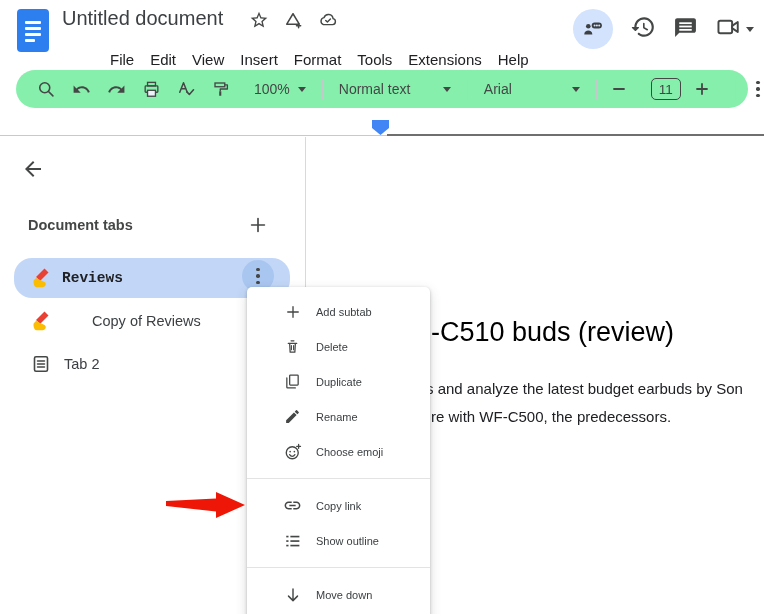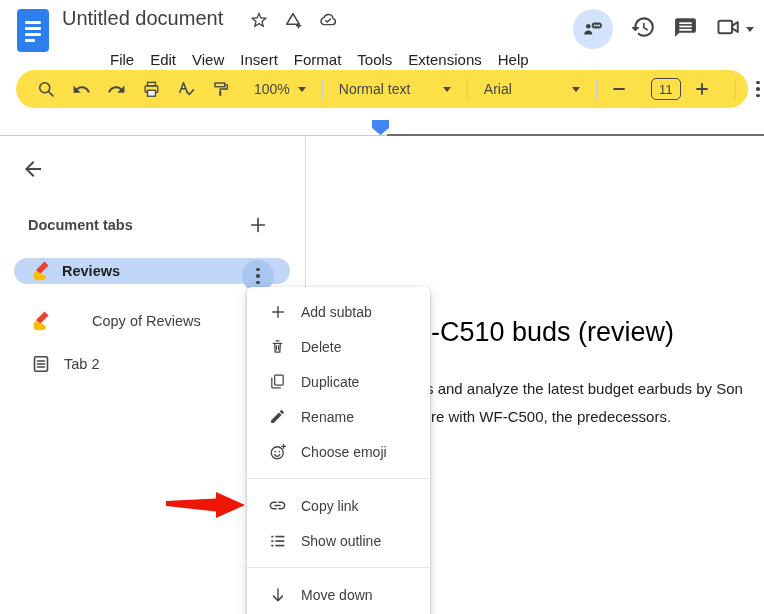--- a/index.html
+++ b/index.html
@@ -12,21 +12,21 @@
   .doc-title{position:absolute;left:62px;top:7px;font-size:20px;color:#3c4043;white-space:nowrap;}
   .title-icons{position:absolute;left:249px;top:10px;display:flex;gap:14px;align-items:center;}
   .title-icons svg{display:block;}
   .menubar{position:absolute;left:56px;top:48px;display:flex;font-size:15px;color:#202124;margin-left:46px;}
   .menubar .mi{padding:3px 8px;border-radius:6px;cursor:default;white-space:nowrap;}
   .topbar-right{position:absolute;right:10px;top:9px;display:flex;align-items:center;gap:17px;}
   .presence-circle{width:40px;height:40px;border-radius:50%;background:#d3e3fd;display:flex;align-items:center;justify-content:center;}
   .cam-group{display:flex;align-items:center;gap:5px;}
 
   
-  .toolbar{position:absolute;left:16px;top:70px;width:732px;height:38px;background:#fde047;border-radius:20px;
+  .toolbar{position:absolute;left:16px;top:70px;width:732px;height:38px;background:#86efac;border-radius:20px;
            display:flex;align-items:center;font-size:14px;color:#444746;padding-left:18px;box-sizing:border-box;}
   .tb-btn{width:24px;height:24px;display:flex;align-items:center;justify-content:center;margin-right:11px;flex:0 0 auto;}
   .caret{width:0;height:0;border-left:4px solid transparent;border-right:4px solid transparent;border-top:5px solid #444746;}
   .vdiv{width:1px;height:20px;background:#c4c7cc;margin:0 10px;flex:0 0 auto;}
   .tb-select{display:flex;align-items:center;gap:8px;padding:0 6px;flex:0 0 auto;}
   .zoom-select{margin-left:4px;}
   .style-select{width:112px;justify-content:space-between;}
   .font-select{width:96px;justify-content:space-between;}
   .size-box{width:28px;height:20px;border:1.5px solid #444746;border-radius:5px;display:flex;align-items:center;
             justify-content:center;font-size:13.5px;margin:0 9px;flex:0 0 auto;}
@@ -37,40 +37,40 @@
   .ruler-line-light{position:absolute;left:0;top:135px;width:387px;height:1px;background:#c9c9c9;}
   .ruler-line-dark{position:absolute;left:387px;top:134px;width:377px;height:2px;background:#6f6f6f;}
   .indent-marker{position:absolute;left:372px;top:120px;}
 
   
   .sidebar-divider{position:absolute;left:305px;top:137px;width:1px;bottom:0;background:#d7d9dd;}
   .back-btn{position:absolute;left:21px;top:157px;width:24px;height:24px;}
   .dtabs-header{position:absolute;left:28px;top:217px;font-size:14.5px;font-weight:bold;color:#444746;}
   .add-tab-btn{position:absolute;left:247px;top:214px;width:22px;height:22px;}
   .tab-row{position:absolute;display:flex;align-items:center;font-size:14.5px;color:#3c4043;}
-  .tab-selected{left:14px;top:258px;width:276px;height:26px;background:#c2d7f7;border-radius:18px;
-                padding-left:18px;box-sizing:border-box;color:#202124;font-weight:bold;}
+  .tab-selected{left:14px;top:258px;width:276px;height:40px;background:#c2d7f7;border-radius:18px;
+                padding-left:18px;box-sizing:border-box;color:#202124;font-weight:bold;font-family:Liberation Mono, monospace;}
   .tab-plain{left:32px;height:36px;}
   .row-copy{top:303px;gap:30px;}
   .row-tab2{top:346px;}
   .tab-emoji{margin-right:10px;flex:0 0 auto;display:flex;}
   .tab-doc-icon{margin-right:14px;flex:0 0 auto;display:flex;}
   .pill-dots{position:absolute;right:16px;top:2px;width:32px;height:32px;border-radius:50%;background:#a9c6f0;
              display:flex;align-items:center;justify-content:center;}
 
   
   .doc-title-text{position:absolute;left:380px;top:241px;font-size:32px;color:#000;white-space:nowrap;z-index:1;}
   .doc-heading{position:absolute;left:431px;top:317px;font-size:27px;color:#000;white-space:nowrap;z-index:1;}
   .doc-body1{position:absolute;left:426px;top:380px;font-size:15px;color:#202124;white-space:nowrap;z-index:1;}
   .doc-body2{position:absolute;left:431px;top:408px;font-size:15px;color:#202124;white-space:nowrap;z-index:1;}
 
   
   .ctx{position:absolute;left:247px;top:287px;width:183px;height:360px;background:#fff;border-radius:5px;
        box-shadow:0 1px 3px rgba(60,64,67,.3),0 4px 12px rgba(60,64,67,.2);padding-top:7px;z-index:5;box-sizing:border-box;}
-  .ci{height:35px;display:flex;align-items:center;padding-left:21px;gap:14px;font-size:14px;color:#3c4043;}
+  .ci{height:35px;display:flex;align-items:center;padding-left:36px;gap:14px;font-size:11px;color:#3c4043;}
   .ci .ic{width:19px;height:19px;display:flex;align-items:center;justify-content:center;flex:0 0 auto;}
   .ctx-div{height:1px;background:#e3e3e3;margin:9px 0;}
 
   
   .red-arrow{position:absolute;left:166px;top:489px;z-index:10;}
 </style>
 </head>
 <body>
 
 <div class="screen">

